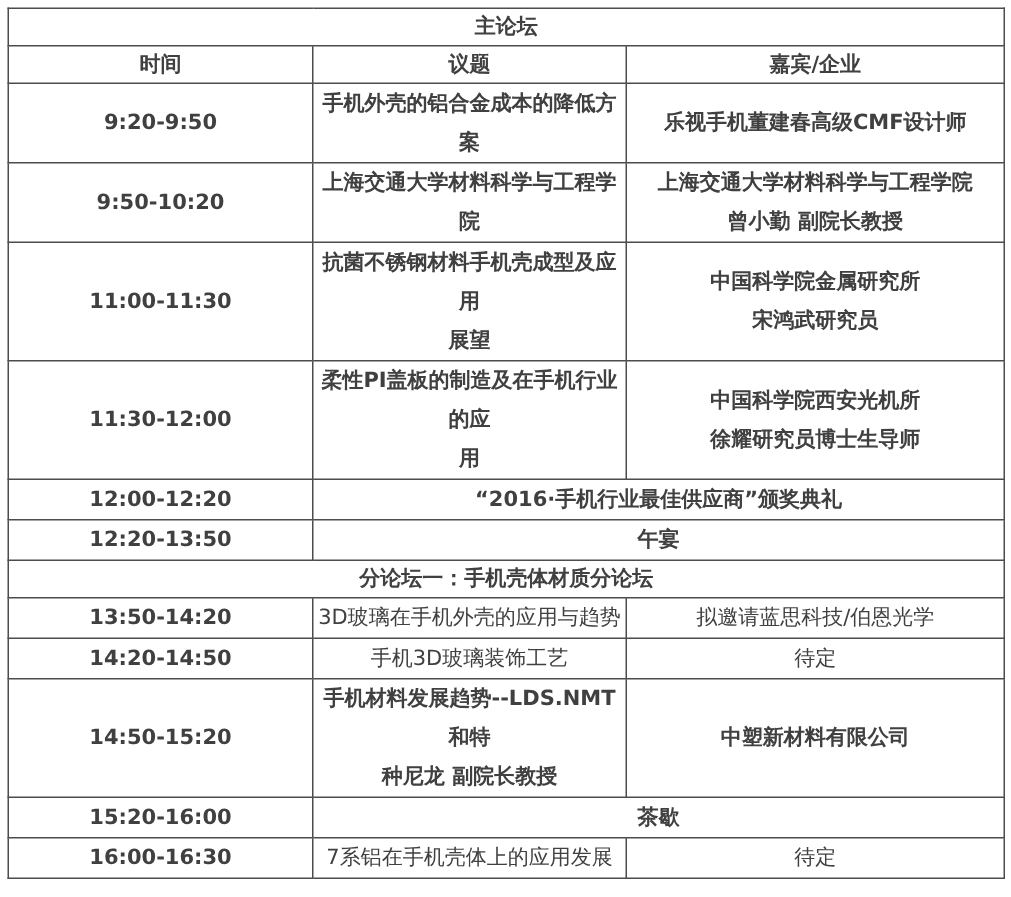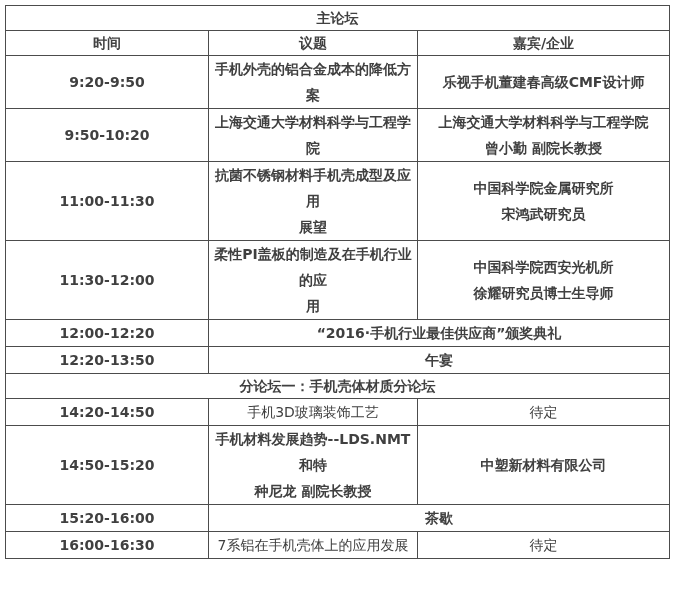--- a/index.html
+++ b/index.html
@@ -94,20 +94,25 @@
           <td colspan="2">“2016·手机行业最佳供应商”颁奖典礼</td>
         </tr>
         <tr class="bold">
           <td class="time-cell">12:20-13:50</td>
           <td colspan="2">午宴</td>
         </tr>
         <tr class="row-title">
           <td colspan="3">分论坛一：手机壳体材质分论坛</td>
         </tr>
         <tr>
+          <td class="time-cell">13:50-14:20</td>
+          <td>3D玻璃在手机外壳的应用与趋势</td>
+          <td>拟邀请蓝思科技/伯恩光学</td>
+        </tr>
+        <tr>
           <td class="time-cell">14:20-14:50</td>
           <td>手机3D玻璃装饰工艺</td>
           <td>待定</td>
         </tr>
         <tr class="bold">
           <td class="time-cell">14:50-15:20</td>
           <td>手机材料发展趋势--LDS.NMT和特
 种尼龙 副院长教授</td>
           <td>中塑新材料有限公司</td>
         </tr>

